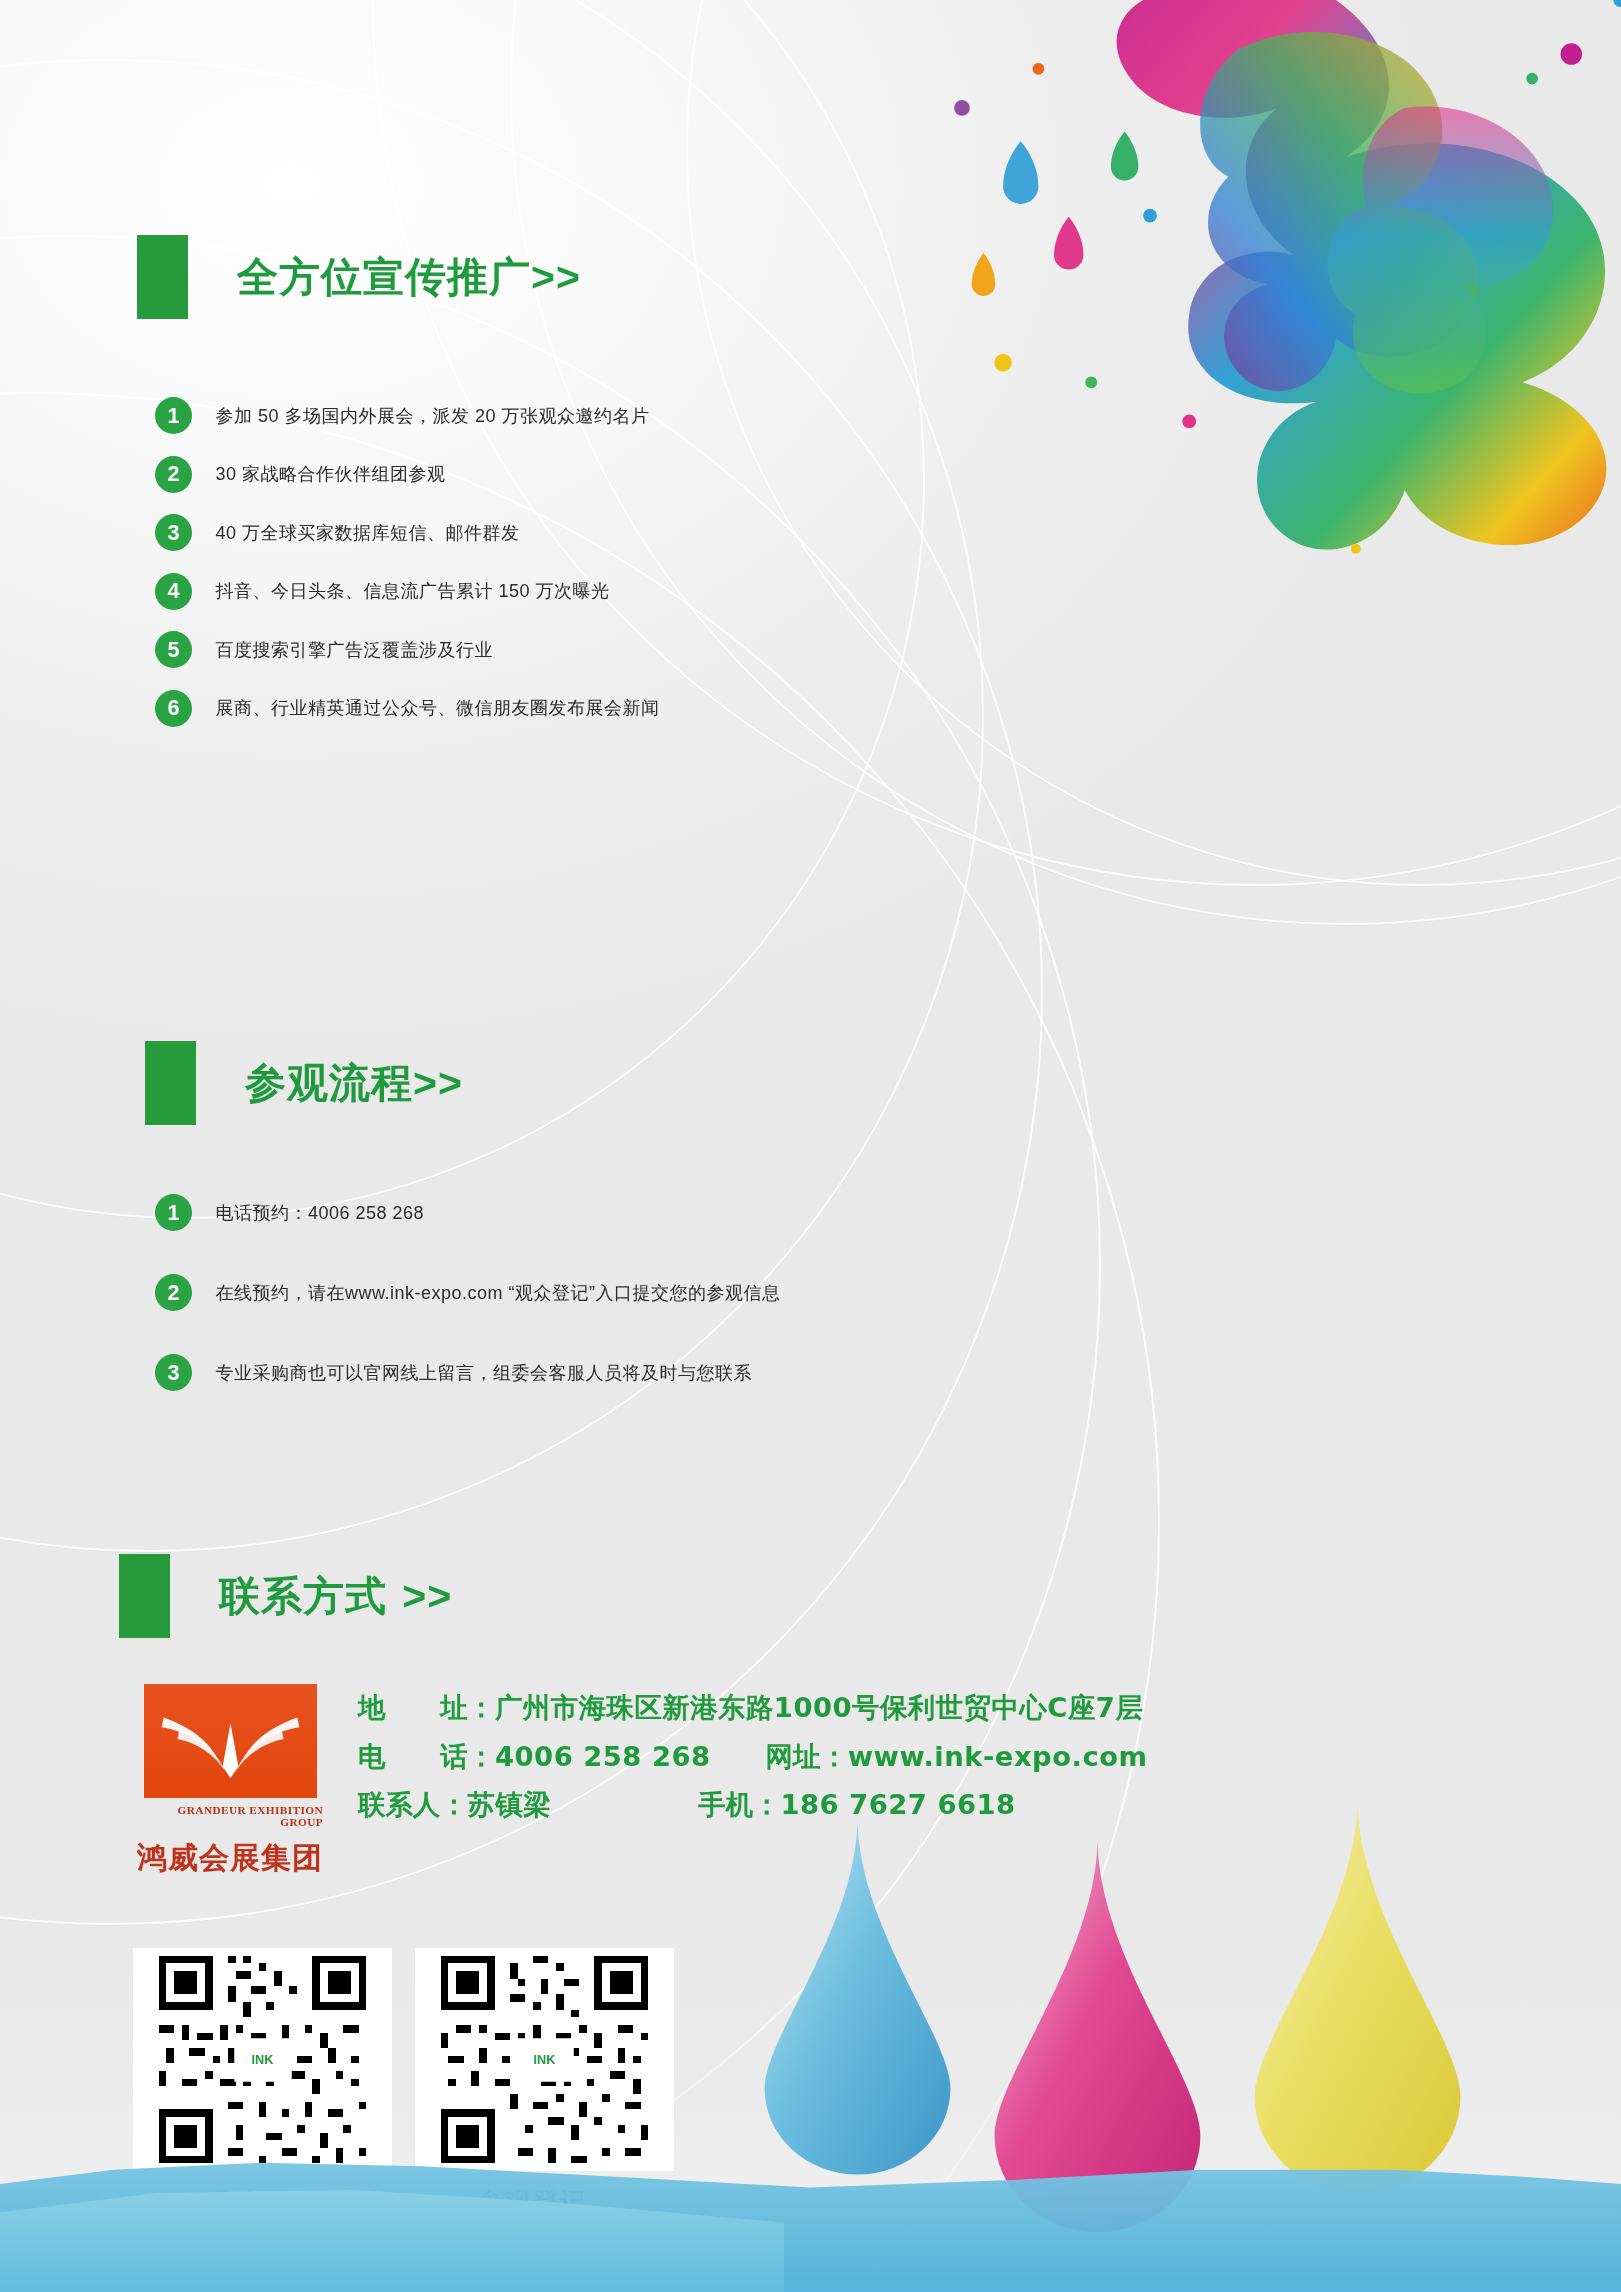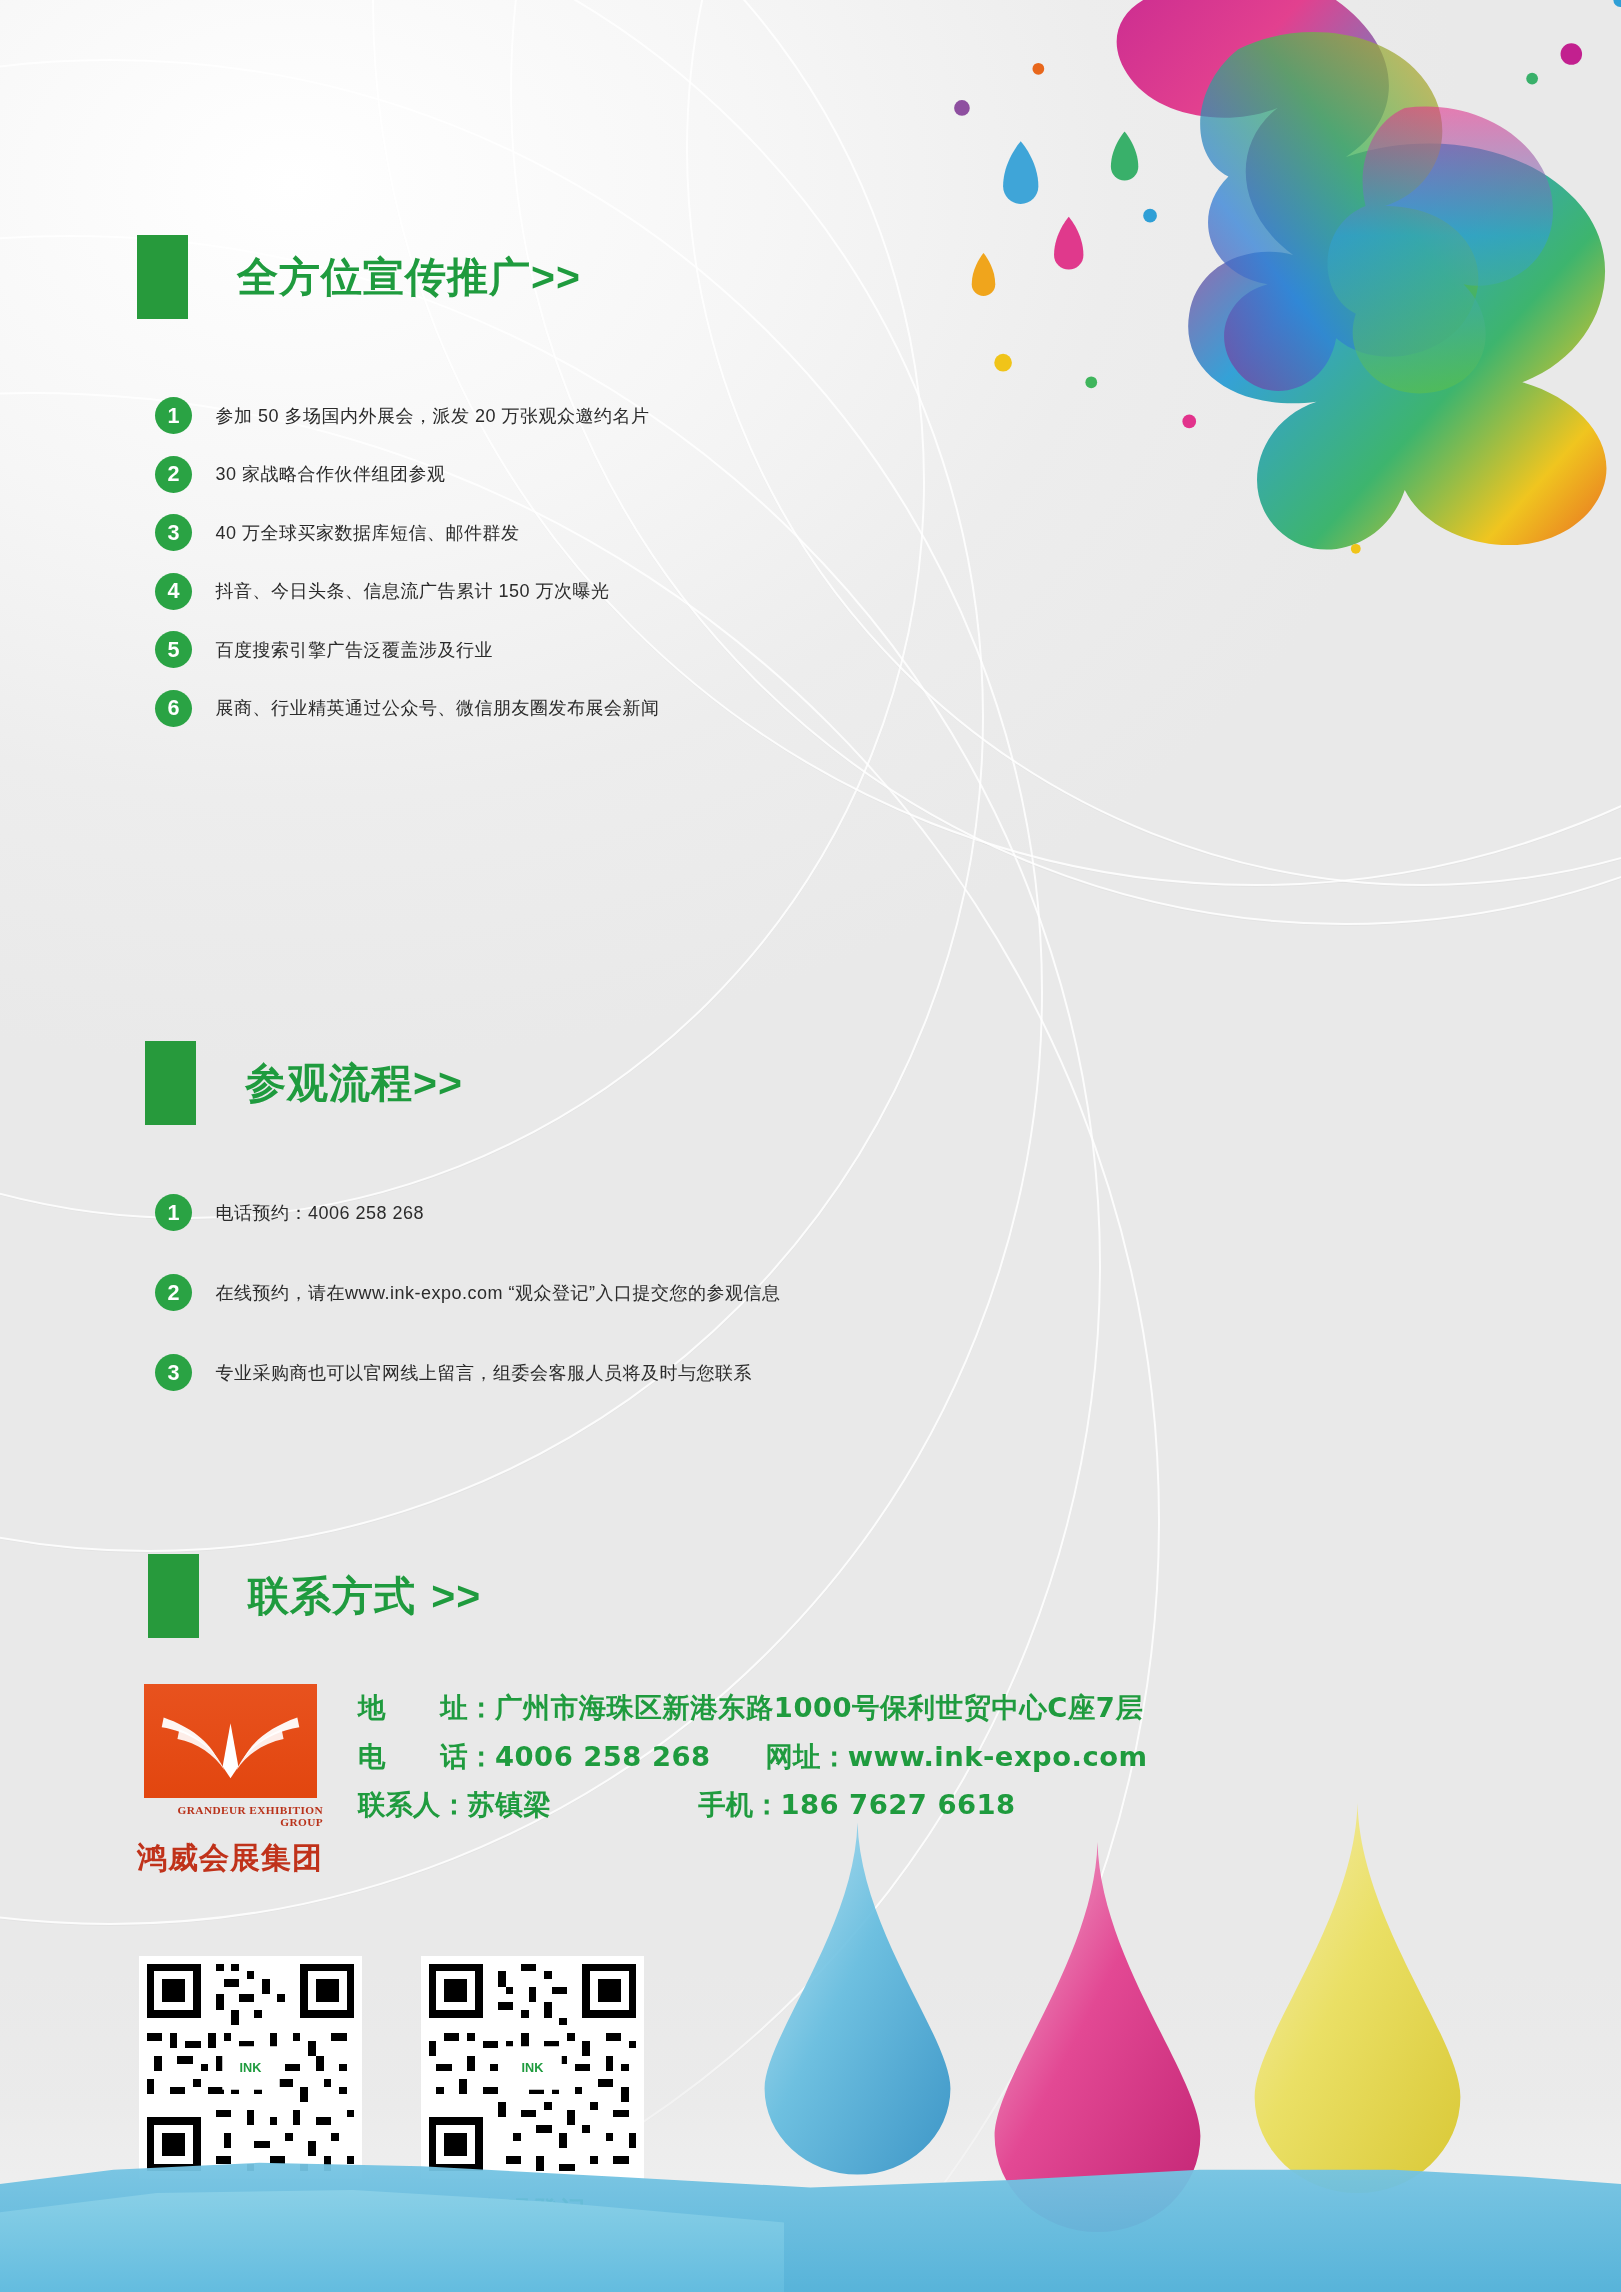--- a/index.html
+++ b/index.html
@@ -204,25 +204,25 @@
     left: 133px;
     top: 1943px;
     display: flex;
   }
   .qr-block {
     width: 235px;
     text-align: center;
   }
   .qr-block + .qr-block { margin-left: 47px; }
   .qr-img {
-    width: 223px;
+    width: 259px;
     height: 223px;
     background: #ffffff;
     position: relative;
-    margin: 13px auto;
+    margin: 5px auto;
   }
   .qr-caption {
     margin-top: 13.7px;
     font-size: 25.5px;
     font-weight: bold;
     color: #1f9b3e;
     font-family: "DejaVu Sans", "Liberation Sans", sans-serif;
     letter-spacing: 2px;
   }
   .qr-center-logo {
@@ -357,21 +357,21 @@
       <div class="num-item">
         <div class="num-badge">2</div>
         <div class="num-text">在线预约，请在www.ink-expo.com “观众登记”入口提交您的参观信息</div>
       </div>
       <div class="num-item">
         <div class="num-badge">3</div>
         <div class="num-text">专业采购商也可以官网线上留言，组委会客服人员将及时与您联系</div>
       </div>
     </div>
 
-    <div class="section-head" style="left:148px; top:1554px;text-align:center;">
+    <div class="section-head" style="left:119px; top:1554px;text-align:center;">
       <div class="green-bar"></div>
       <div class="section-title"><span>联系方式</span>&nbsp;<span class="arrows">&gt;&gt;</span></div>
     </div>
 
     <div class="contact-wrap">
       <div class="logo-box">
         <div class="logo-mark">
           <svg width="173" height="114" viewBox="0 0 176 116">
             <path d="M20 34 C 48 44, 66 58, 76 78 C 66 62, 44 48, 18 44 Z" fill="#ffffff" opacity="0.95"></path>
             <path d="M156 34 C 128 44, 110 58, 100 78 C 110 62, 132 48, 158 44 Z" fill="#ffffff" opacity="0.95"></path>

